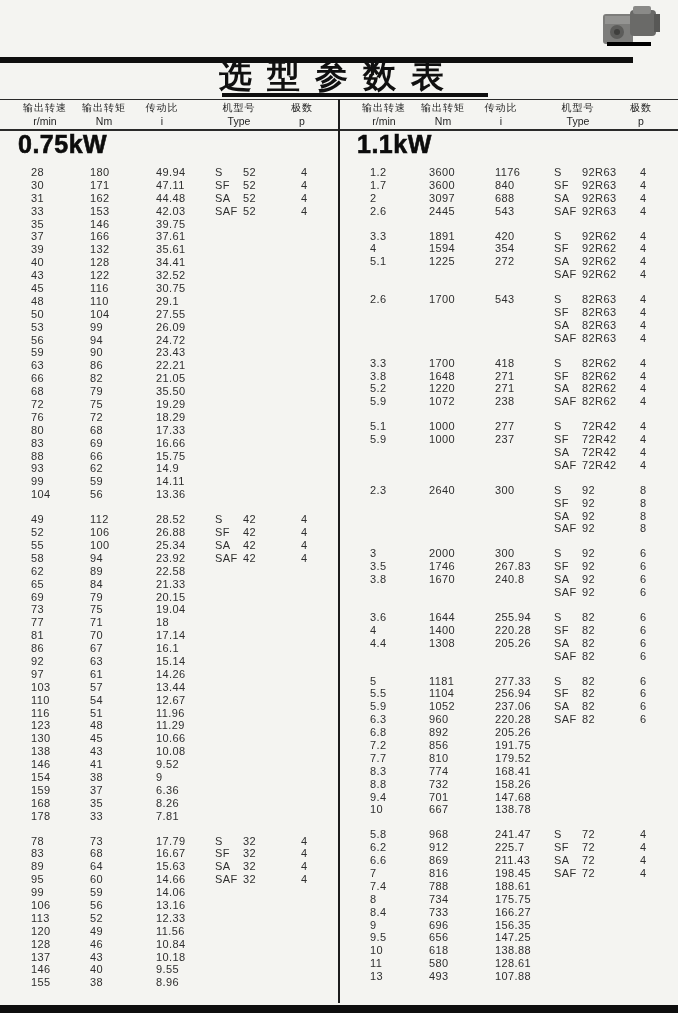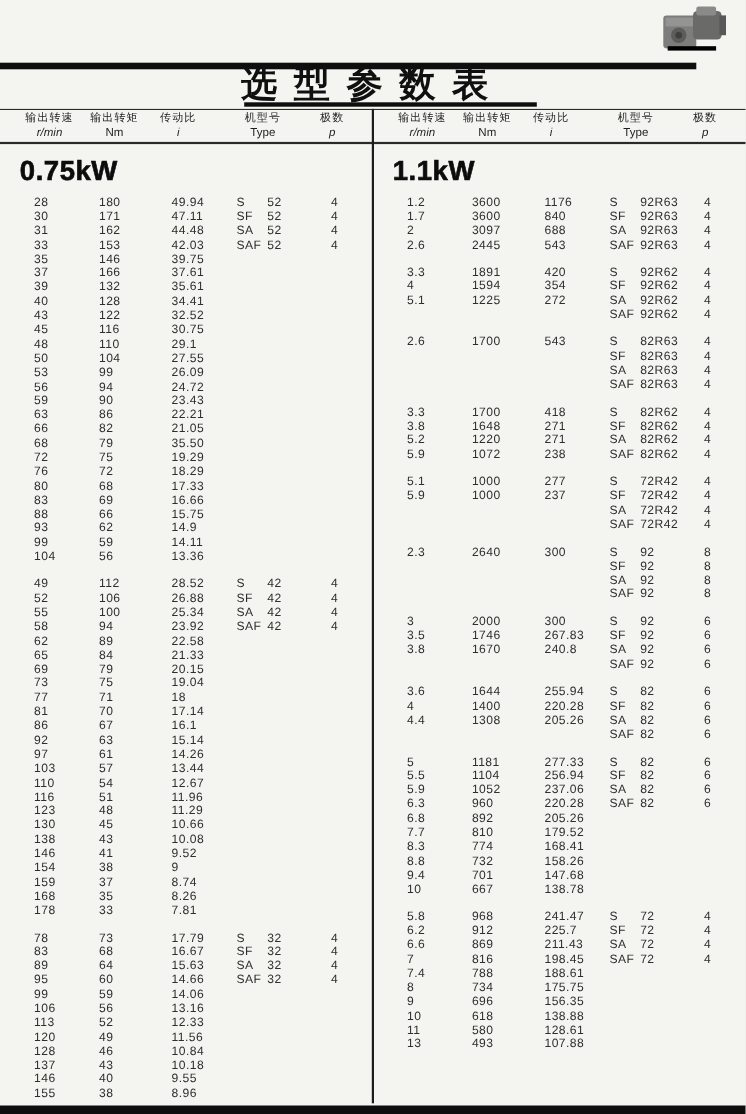--- a/index.html
+++ b/index.html
@@ -14,23 +14,23 @@
   .rule2{position:absolute;left:0;top:129px;width:678px;height:2px;background:#2a2a2a;}
   .vdiv{position:absolute;left:338px;top:99px;width:2px;height:904px;background:#1c1c1c;}
 
   .header-half{position:absolute;top:102px;width:281px;height:27px;}
   .header-half.left{left:0;}
   .header-half.right{left:339px;}
   .hcol{position:absolute;top:0;width:84px;margin-left:-42px;text-align:center;}
   .h1{left:45px;}.h2{left:104px;}.h3{left:162px;}.h4{left:239px;}.h5{left:302px;}
   .hlabel{font-size:10px;color:#1f1f1f;letter-spacing:1px;line-height:11px;}
   .hunit{font-size:10.5px;color:#1f1f1f;line-height:12px;margin-top:2px;}
-  .hunit.ital{font-style:italic;}
-
-  .col{position:absolute;top:140px;width:288px;}
+  .hunit.ital{}
+
+  .col{position:absolute;top:128px;width:288px;}
   .col-left{left:0;}
   .col-right{left:339px;}
   .power{font-size:25px;line-height:27px;font-weight:bold;color:#0c0c0c;
          margin:3px 0 8px 18px;letter-spacing:0.5px;
          -webkit-text-stroke:0.6px #0c0c0c;}
   .group{margin-bottom:12px;}
   .row{position:relative;height:12.9px;font-size:11px;line-height:12.5px;color:#2e2e2e;}
   .row span{position:absolute;top:0;white-space:pre;letter-spacing:0.4px;}
   .c-speed{left:31px;}
   .c-torque{left:90px;}
@@ -375,21 +375,21 @@
             <span class="c-ratio">9.52</span>
           </div>
           <div class="row">
             <span class="c-speed">154</span>
             <span class="c-torque">38</span>
             <span class="c-ratio">9</span>
           </div>
           <div class="row">
             <span class="c-speed">159</span>
             <span class="c-torque">37</span>
-            <span class="c-ratio">8.74</span>
+            <span class="c-ratio">6.36</span>
           </div>
           <div class="row">
             <span class="c-speed">168</span>
             <span class="c-torque">35</span>
             <span class="c-ratio">8.26</span>
           </div>
           <div class="row">
             <span class="c-speed">178</span>
             <span class="c-torque">33</span>
             <span class="c-ratio">7.81</span>
@@ -746,20 +746,25 @@
             <span class="c-prefix">SAF</span>
             <span class="c-size">82</span>
             <span class="c-poles">6</span>
           </div>
           <div class="row">
             <span class="c-speed">6.8</span>
             <span class="c-torque">892</span>
             <span class="c-ratio">205.26</span>
           </div>
           <div class="row">
+            <span class="c-speed">7.2</span>
+            <span class="c-torque">856</span>
+            <span class="c-ratio">191.75</span>
+          </div>
+          <div class="row">
             <span class="c-speed">7.7</span>
             <span class="c-torque">810</span>
             <span class="c-ratio">179.52</span>
           </div>
           <div class="row">
             <span class="c-speed">8.3</span>
             <span class="c-torque">774</span>
             <span class="c-ratio">168.41</span>
           </div>
           <div class="row">
@@ -815,25 +820,35 @@
             <span class="c-speed">7.4</span>
             <span class="c-torque">788</span>
             <span class="c-ratio">188.61</span>
           </div>
           <div class="row">
             <span class="c-speed">8</span>
             <span class="c-torque">734</span>
             <span class="c-ratio">175.75</span>
           </div>
           <div class="row">
+            <span class="c-speed">8.4</span>
+            <span class="c-torque">733</span>
+            <span class="c-ratio">166.27</span>
+          </div>
+          <div class="row">
             <span class="c-speed">9</span>
             <span class="c-torque">696</span>
             <span class="c-ratio">156.35</span>
           </div>
           <div class="row">
+            <span class="c-speed">9.5</span>
+            <span class="c-torque">656</span>
+            <span class="c-ratio">147.25</span>
+          </div>
+          <div class="row">
             <span class="c-speed">10</span>
             <span class="c-torque">618</span>
             <span class="c-ratio">138.88</span>
           </div>
           <div class="row">
             <span class="c-speed">11</span>
             <span class="c-torque">580</span>
             <span class="c-ratio">128.61</span>
           </div>
           <div class="row">

